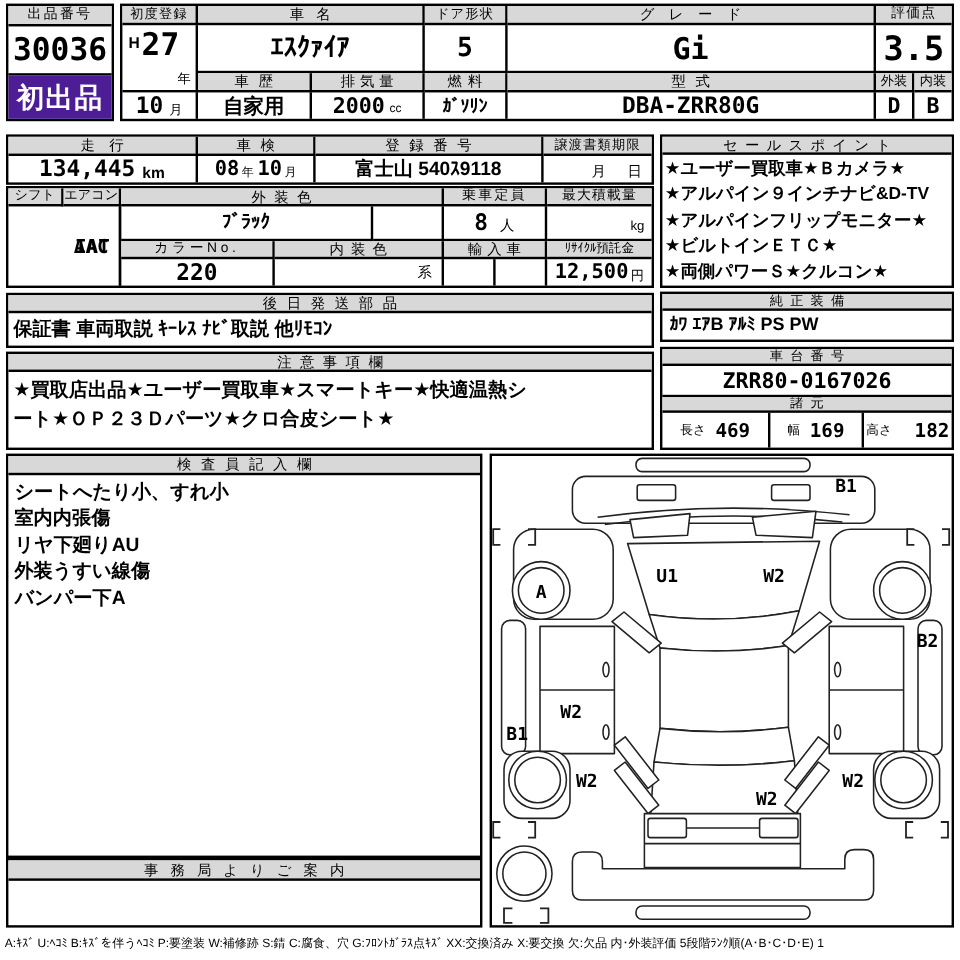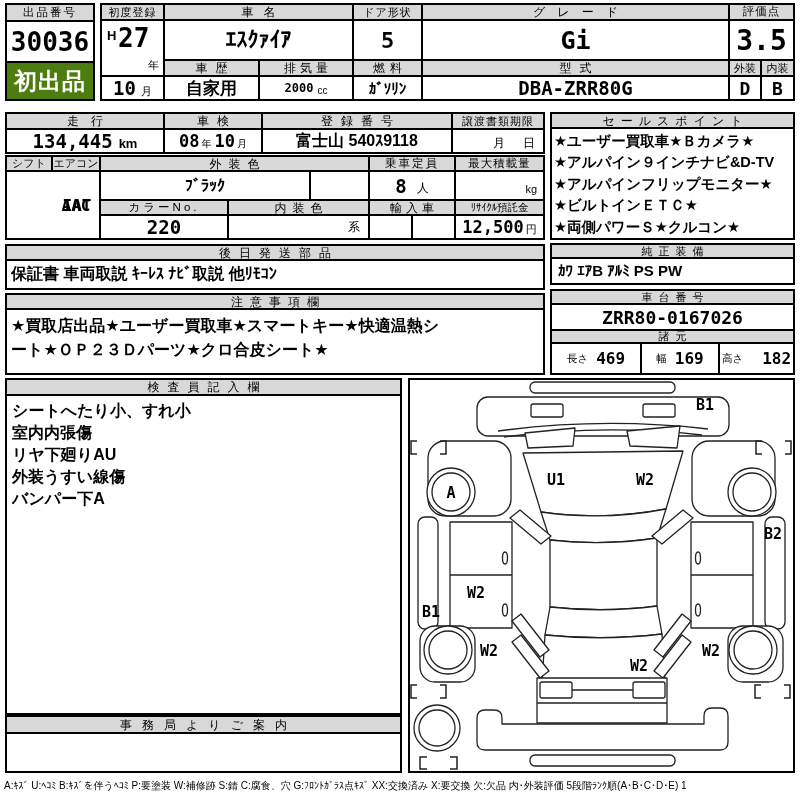--- a/index.html
+++ b/index.html
@@ -8,21 +8,21 @@
   .abs{position:absolute;box-sizing:border-box;}
   .b{border:2px solid #000;}
   .br{border-right:2px solid #000;}
   .bb{border-bottom:2px solid #000;}
   .hd{background:#d8d8d8;display:flex;align-items:center;justify-content:center;
       font-size:12px;line-height:1;white-space:nowrap;overflow:hidden;}
   .vc{display:flex;align-items:center;justify-content:center;white-space:nowrap;overflow:hidden;}
   .num{font-family:"DejaVu Sans Mono","Liberation Mono",monospace;font-weight:bold;}
   .bold{font-weight:bold;}
   .line{white-space:nowrap;overflow:hidden;font-weight:bold;}
-  .blackbox{background:#4d7c0f;color:#fff;}
+  .blackbox{background:#4c1d95;color:#fff;}
   svg text.dlabel{font:bold 15px "DejaVu Sans Mono","Liberation Mono",monospace;fill:#000;}
 </style>
 </head>
 <body>
 
 <div id="page">
 
   <div class="abs b" style="left:5px;top:3px;width:90px;height:98px;">
     <div class="abs hd bb" style="left:0;top:0;width:86px;height:17px;letter-spacing:2px;font-size:11.5px;">出品番号</div>
     <div class="abs vc num" style="left:0;top:17px;width:86px;height:41px;font-size:26px;border-bottom:2px solid #000;">30036</div>
@@ -54,21 +54,21 @@
     <div class="abs hd br bb" style="left:321px;top:56px;width:307px;height:16px;letter-spacing:8px;text-indent:8px;">型式</div>
     <div class="abs hd br bb" style="left:628px;top:56px;width:32px;height:16px;font-size:11px;">外装</div>
     <div class="abs hd bb" style="left:660px;top:56px;width:31px;height:16px;font-size:11px;">内装</div>
 
     <div class="abs vc br" style="left:0;top:72px;width:63px;height:22px;">
       <span class="num" style="font-size:19px;">10</span>
       <span style="font-size:11px;margin-left:5px;margin-top:6px;">月</span>
     </div>
     <div class="abs vc br bold" style="left:63px;top:72px;width:95px;height:22px;font-size:17px;">自家用</div>
     <div class="abs vc br" style="left:158px;top:72px;width:94px;height:22px;">
-      <span class="num" style="font-size:12px;">2000</span>
+      <span class="num" style="font-size:18px;">2000</span>
       <span style="font-size:10px;margin-left:4px;margin-top:5px;">cc</span>
     </div>
     <div class="abs vc br bold" style="left:252px;top:72px;width:69px;height:22px;font-size:15px;">ｶﾞｿﾘﾝ</div>
     <div class="abs vc br num" style="left:321px;top:72px;width:307px;height:22px;font-size:19px;">DBA-ZRR80G</div>
     <div class="abs vc br num" style="left:628px;top:72px;width:32px;height:22px;font-size:18px;">D</div>
     <div class="abs vc num" style="left:660px;top:72px;width:31px;height:22px;font-size:18px;">B</div>
   </div>
 
   <div class="abs b" style="left:5px;top:112px;width:540px;height:42px;">
     <div class="abs hd br bb" style="left:0;top:0;width:158px;height:16px;letter-spacing:12px;text-indent:12px;">走行</div>

